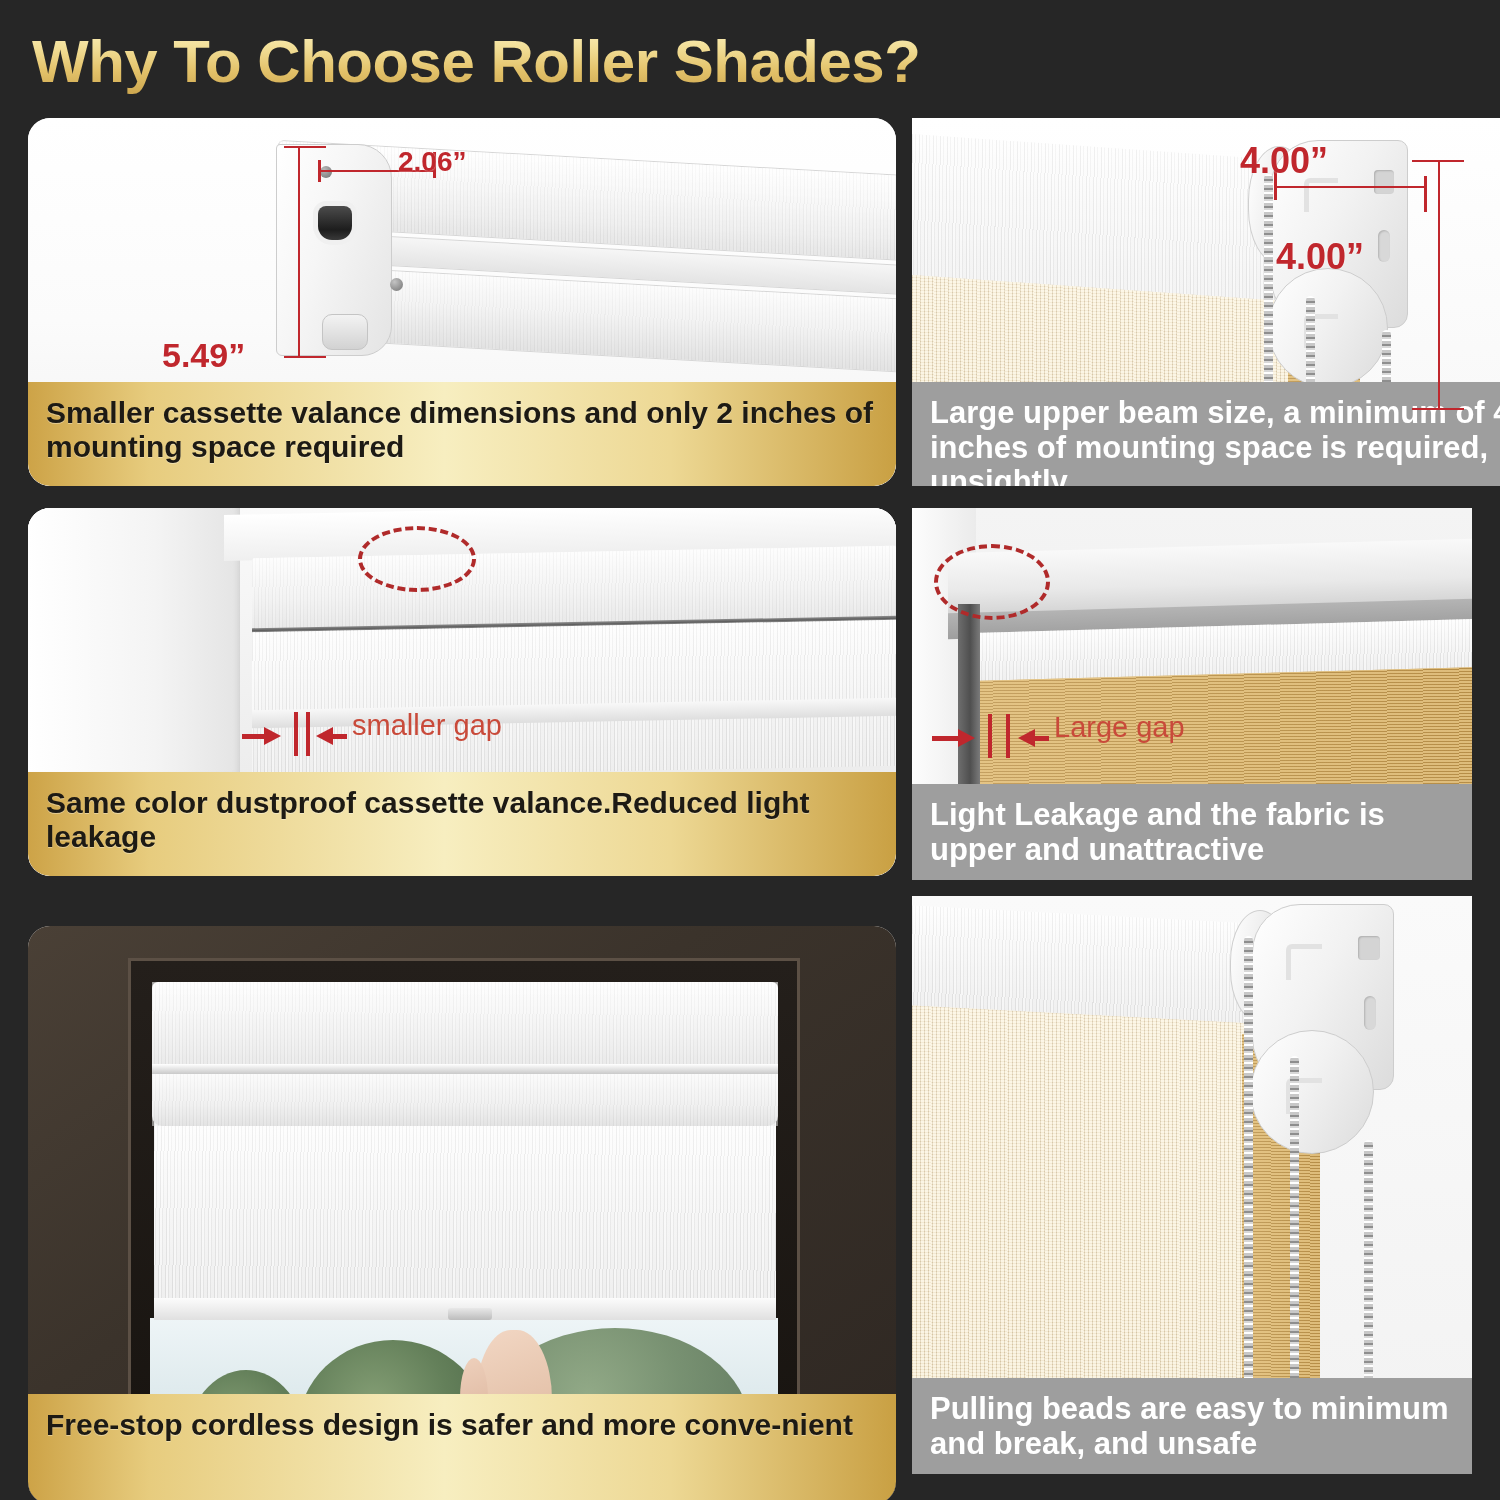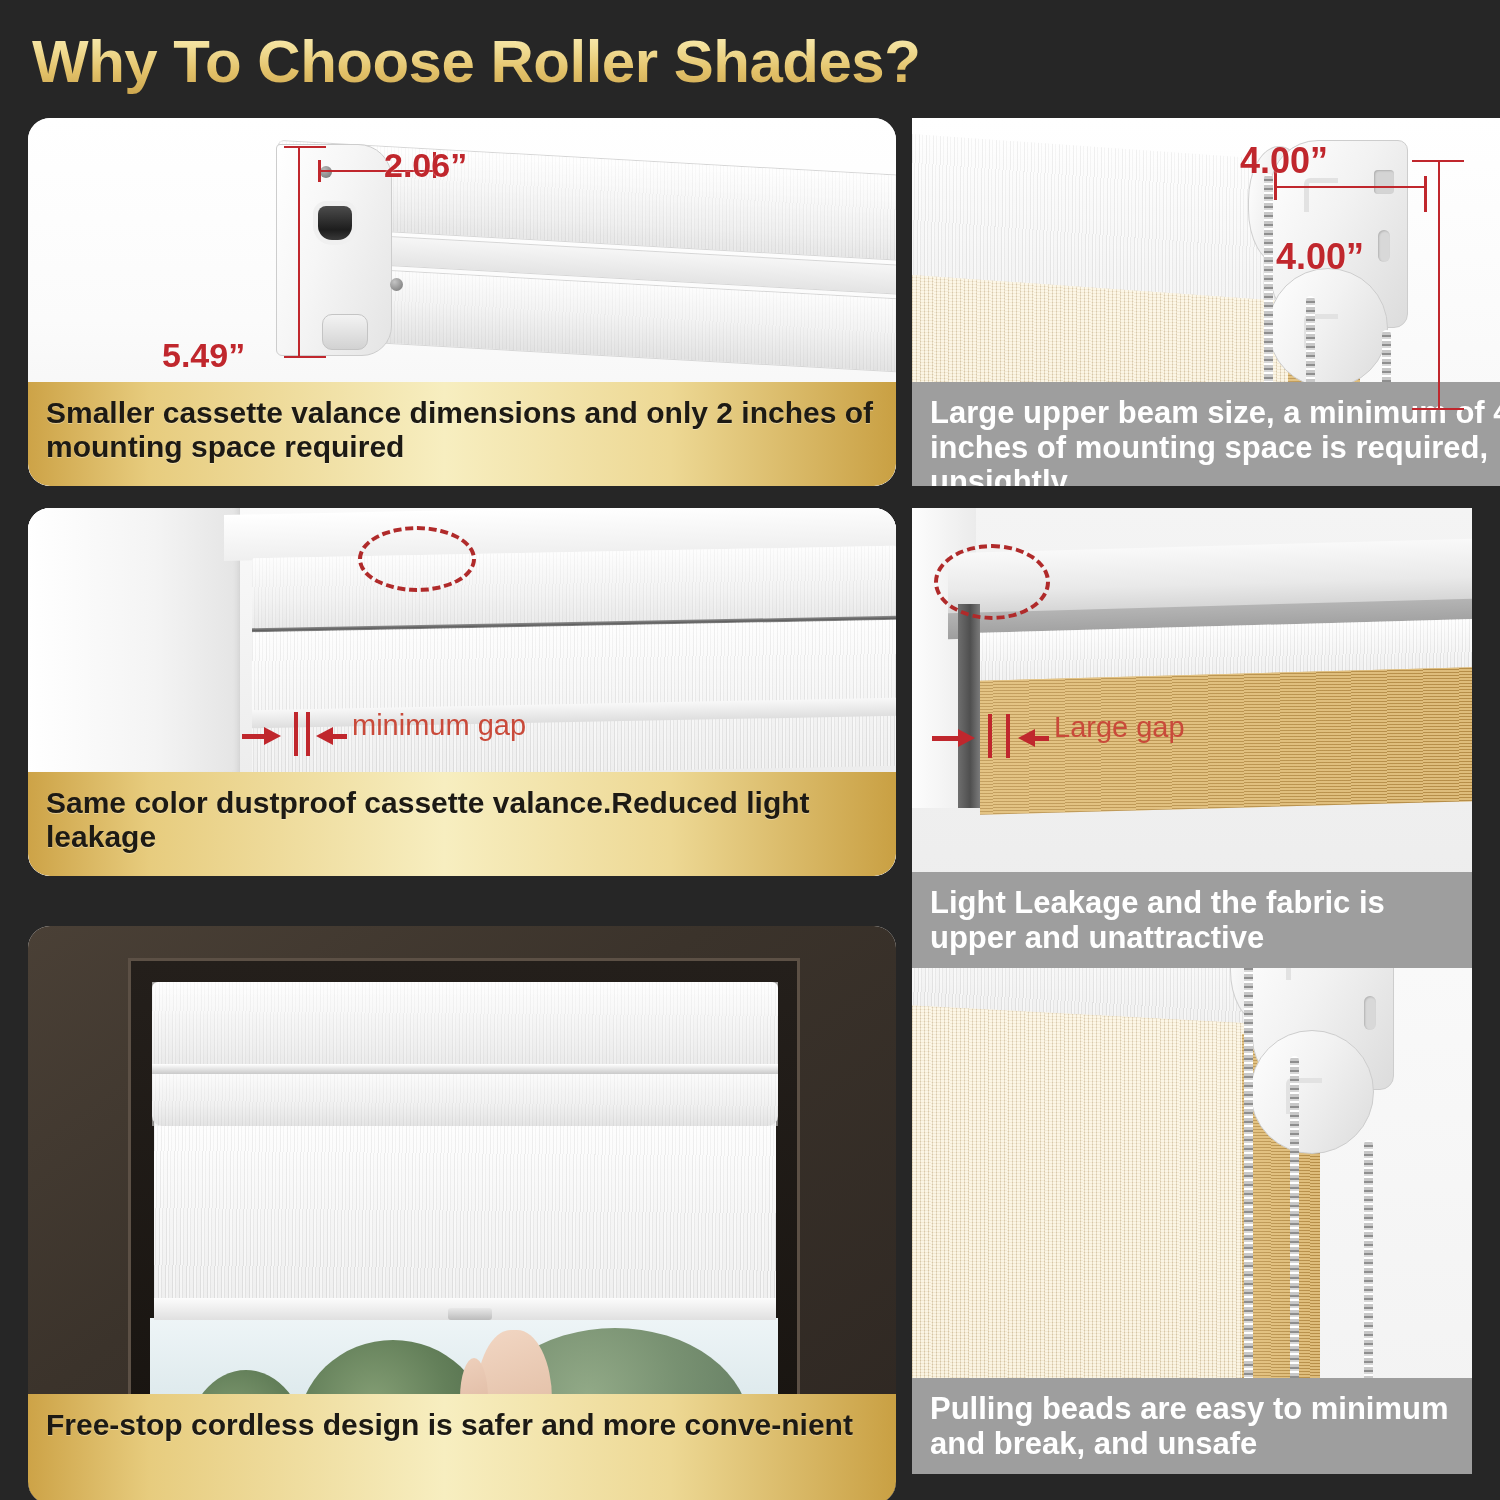--- a/index.html
+++ b/index.html
@@ -263,21 +263,21 @@
                   background:linear-gradient(180deg,#f3f3f3,#d2d2d2); border:1px solid #c4c4c4;"></div>
 
       <div class="dim-line-v" style="left:270px; top:28px; height:212px;"></div>
       <div class="dim-cap-v" style="left:256px; top:28px; width:42px;"></div>
       <div class="dim-cap-v" style="left:256px; top:238px; width:42px;"></div>
       <div class="dim-label" style="left:134px; top:218px; font-size:34px;">5.49”</div>
 
       <div class="dim-line-h" style="left:290px; top:152px; width:118px; transform:translateY(-100px);"></div>
       <div class="dim-cap-h" style="left:290px; top:42px; height:22px;"></div>
       <div class="dim-cap-h" style="left:405px; top:34px; height:26px;"></div>
-      <div class="dim-label" style="left:356px; top:128px; font-size:34px; transform:translateY(-100px);">2.06”</div>
+      <div class="dim-label" style="left:370px; top:128px; font-size:28px; transform:translateY(-100px);">2.06”</div>
     </div>
 
     <div class="caption gold" style="height:104px; font-size:30px;">Smaller cassette valance dimensions and only 2 inches of mounting space required</div>
   </div>
 
   <div class="panel right" style="left:912px; top:118px; width:655px; height:368px;">
     <div class="photo" style="background:linear-gradient(180deg,#ffffff 0%,#f7f7f7 100%);">
 
       <div style="position:absolute; left:0; top:30px; width:400px; height:230px; transform:skewY(4deg);">
         <div class="fabric-white"></div>
@@ -349,27 +349,27 @@
                   background:linear-gradient(180deg,#f8f8f8,#dedede);"></div>
 
       <div class="dash-ellipse" style="left:330px; top:538px; width:118px; height:66px; transform:translateY(-520px);"></div>
 
       <div class="arrow-tail" style="left:214px; top:734px; width:24px; transform:translateY(-508px);"></div>
       <div class="arrow-right" style="left:236px; top:727px; transform:translateY(-508px);"></div>
       <div class="gap-bar" style="left:266px; top:712px; height:44px; transform:translateY(-508px);"></div>
       <div class="gap-bar" style="left:278px; top:712px; height:44px; transform:translateY(-508px);"></div>
       <div class="arrow-left" style="left:288px; top:727px; transform:translateY(-508px);"></div>
       <div class="arrow-tail" style="left:305px; top:734px; width:14px; transform:translateY(-508px);"></div>
-      <div class="gap-label" style="left:324px; top:709px; transform:translateY(-508px);">minimum gap</div>
+      <div class="gap-label" style="left:324px; top:709px; transform:translateY(-508px);">smaller gap</div>
     </div>
 
     <div class="caption gold" style="height:104px; font-size:30px;">Same color dustproof cassette valance.Reduced light leakage</div>
   </div>
 
-  <div class="panel right" style="left:912px; top:508px; width:560px; height:460px;">
+  <div class="panel right" style="left:912px; top:508px; width:560px; height:372px;">
     <div class="photo" style="background:linear-gradient(180deg,#f4f4f4 0%,#ececec 100%);">
 
       <div style="position:absolute; left:0; top:0; width:64px; height:300px;
                   background:linear-gradient(90deg,#fdfdfd,#ebebeb);"></div>
 
       <div style="position:absolute; left:36px; top:38px; width:524px; height:64px; transform:skewY(-1.6deg);
                   background:linear-gradient(180deg,#f9f9f9 0%,#e9e9e9 60%,#d3d3d3 100%);"></div>
       <div style="position:absolute; left:36px; top:98px; width:524px; height:26px; transform:skewY(-1.6deg);
                   background:linear-gradient(180deg,#b4b4b4,#9e9e9e);"></div>
 

